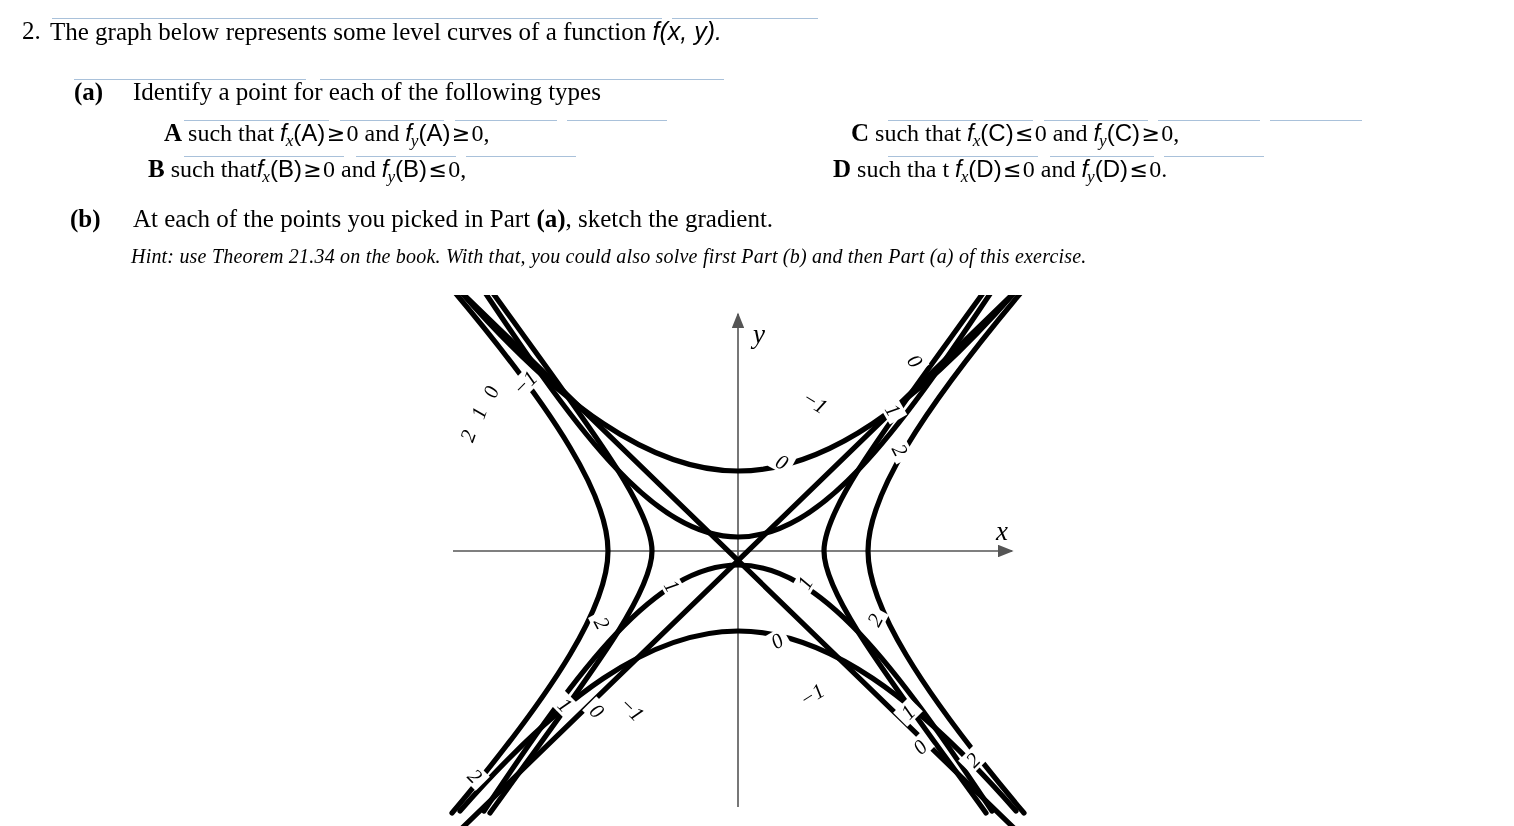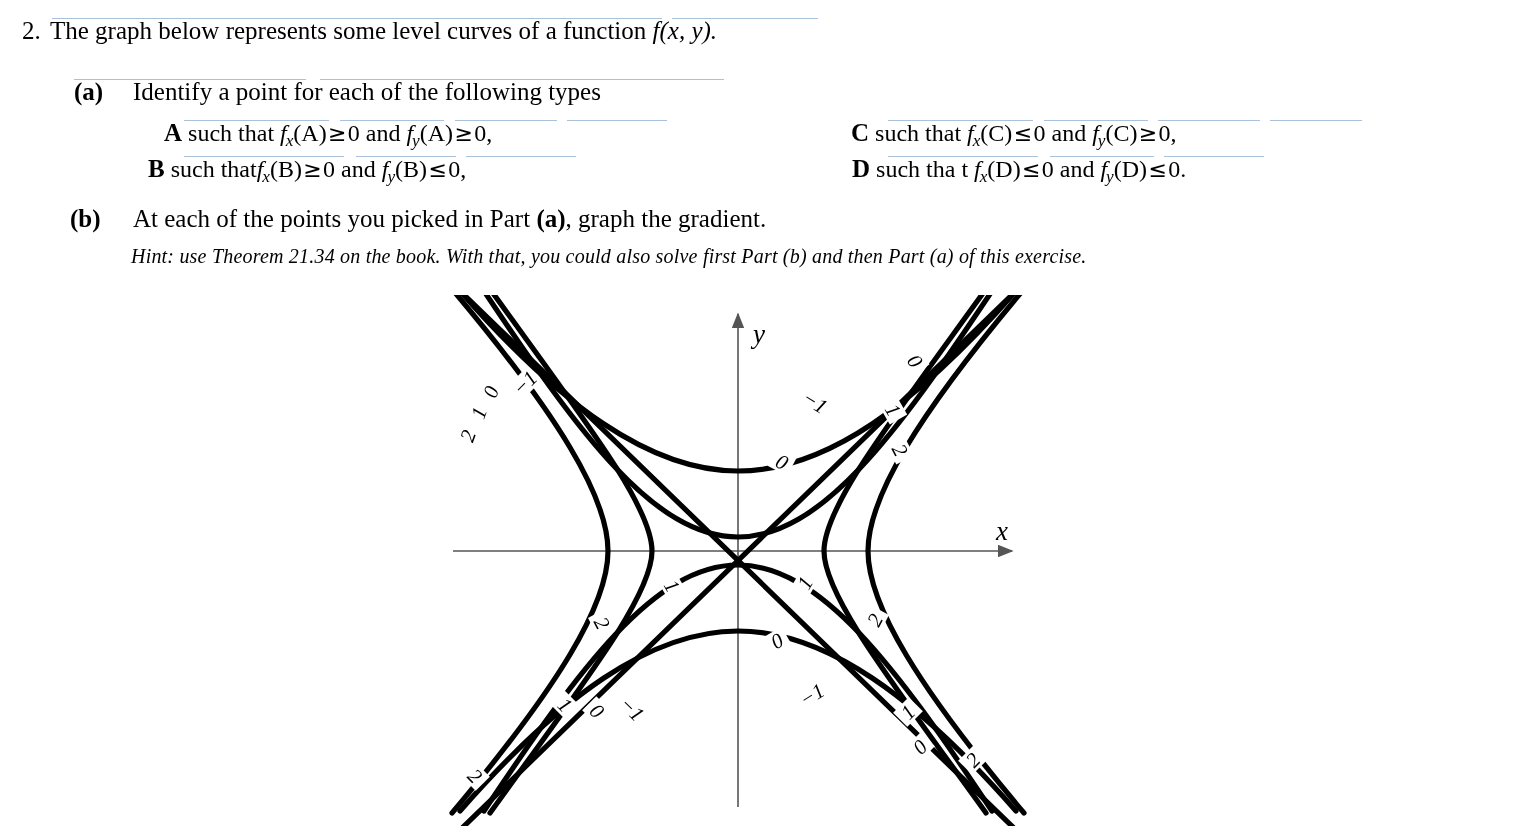--- a/index.html
+++ b/index.html
@@ -58,21 +58,21 @@
     white-space: nowrap;
   }
   .item .tag {
     font-weight: bold;
     font-size: 25px;
   }
 
   .itemA { left: 148px; top: 119px; margin-left: 16px; }
   .itemB { left: 148px; top: 155px; }
   .itemC { left: 851px; top: 119px; }
-  .itemD { left: 852px; top: 155px; }
+  .itemD { left: 833px; top: 155px; }
 
   .part-b-label {
     position: absolute;
     left: 70px;
     top: 205px;
     font-size: 25px;
     font-weight: bold;
   }
   .part-b-text {
     position: absolute;
@@ -83,21 +83,21 @@
   .hint {
     position: absolute;
     left: 131px;
     top: 245px;
     font-size: 20px;
     font-style: italic;
     letter-spacing: .2px;
   }
 
   
-  .mi { font-style: italic; font-family: Liberation Serif, serif; }
+  .mi { font-style: italic; font-family: Liberation Sans, sans-serif; }
   .msub {
     font-style: italic;
     font-size: .72em;
     vertical-align: -0.27em;
     margin-left: -0.06em;
     letter-spacing: 0;
   }
   .rel { font-family: "DejaVu Sans", sans-serif; font-size: .92em; padding: 0 .06em;}
   .paren { font-style: normal; }
 
@@ -179,21 +179,21 @@
     <span>such that </span><span class="mi">f</span><span class="msub">x</span><span class="mi paren">(C)</span><span class="rel">≤</span><span>0</span><span> and </span><span class="mi">f</span><span class="msub">y</span><span class="mi paren">(C)</span><span class="rel">≥</span><span>0</span><span>,</span>
   </div>
 
   <div class="item itemD">
     <span class="tag">D</span>
     <span>such tha t </span><span class="mi">f</span><span class="msub">x</span><span class="mi paren">(D)</span><span class="rel">≤</span><span>0</span><span> and </span><span class="mi">f</span><span class="msub">y</span><span class="mi paren">(D)</span><span class="rel">≤</span><span>0</span><span>.</span>
   </div>
 
   <div class="part-b-label">(b)</div>
   <div class="part-b-text">
-    <span>At each of the points you picked in Part </span><span style="font-weight:bold">(a)</span><span>, graph the gradient.</span>
+    <span>At each of the points you picked in Part </span><span style="font-weight:bold">(a)</span><span>, sketch the gradient.</span>
   </div>
   <div class="hint">Hint: use Theorem 21.34 on the book. With that, you could also solve first Part (b) and then Part (a) of this exercise.</div>
 </div>
 
 <div class="graph">
   <svg width="600" height="531" viewBox="0 0 600 531" xmlns="http://www.w3.org/2000/svg">
     <defs>
       <marker id="arrR" markerWidth="10" markerHeight="8" refX="9" refY="4" orient="auto">
         <path d="M0,0 L10,4 L0,8 z" fill="#555555"></path>
       </marker>

